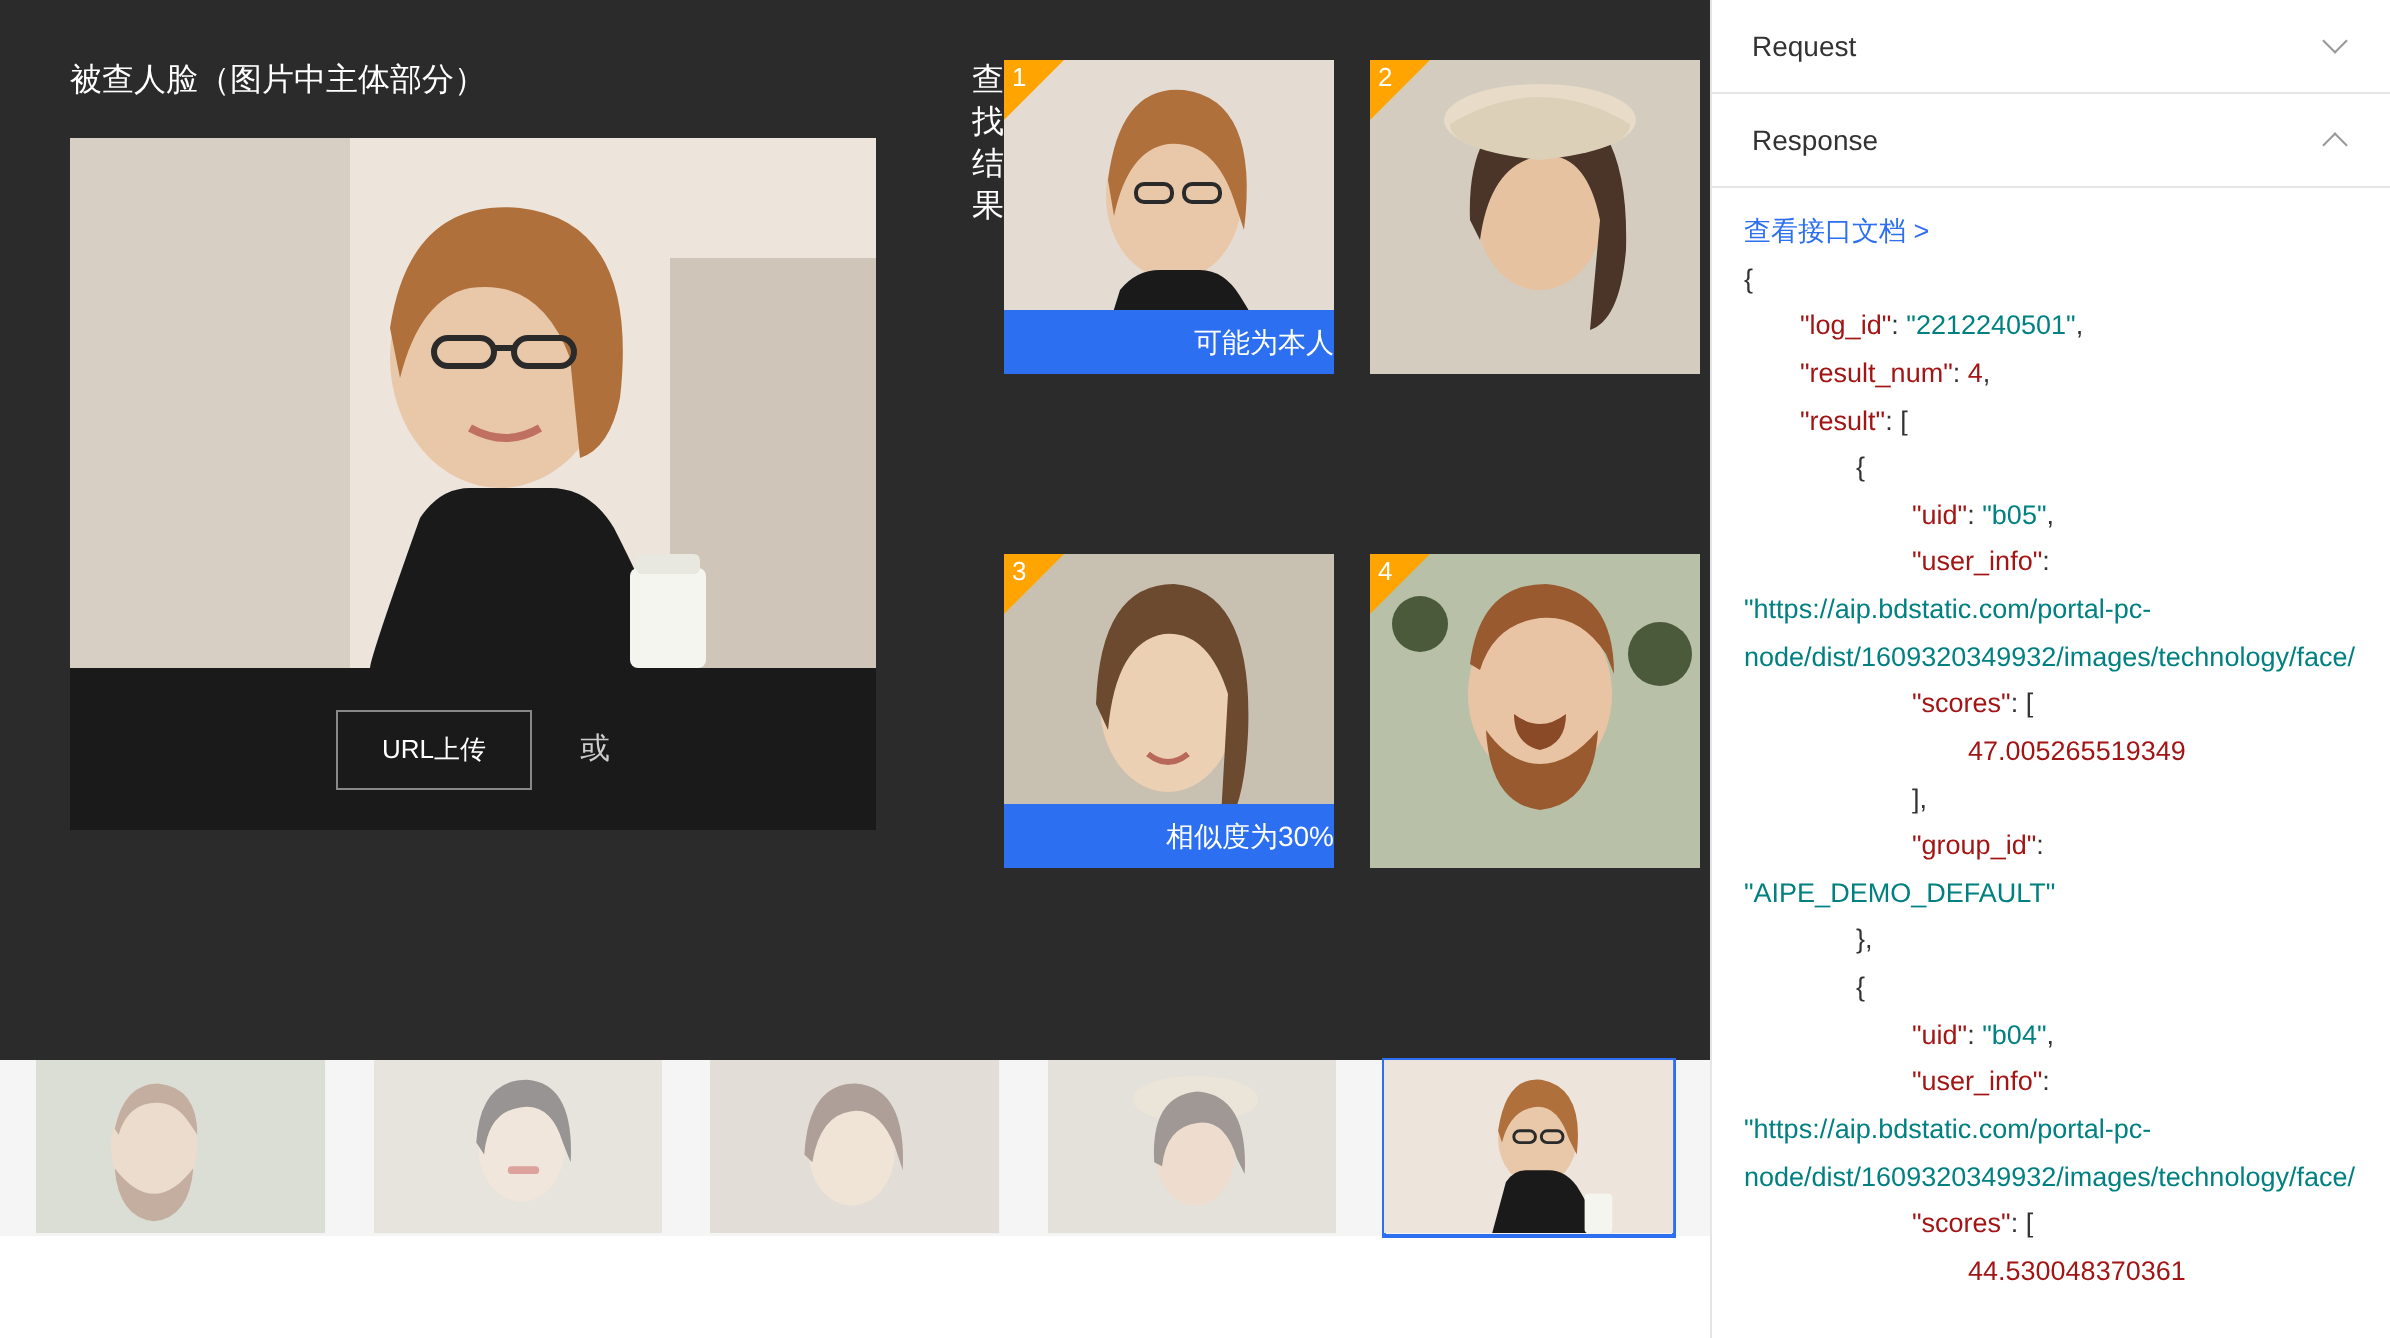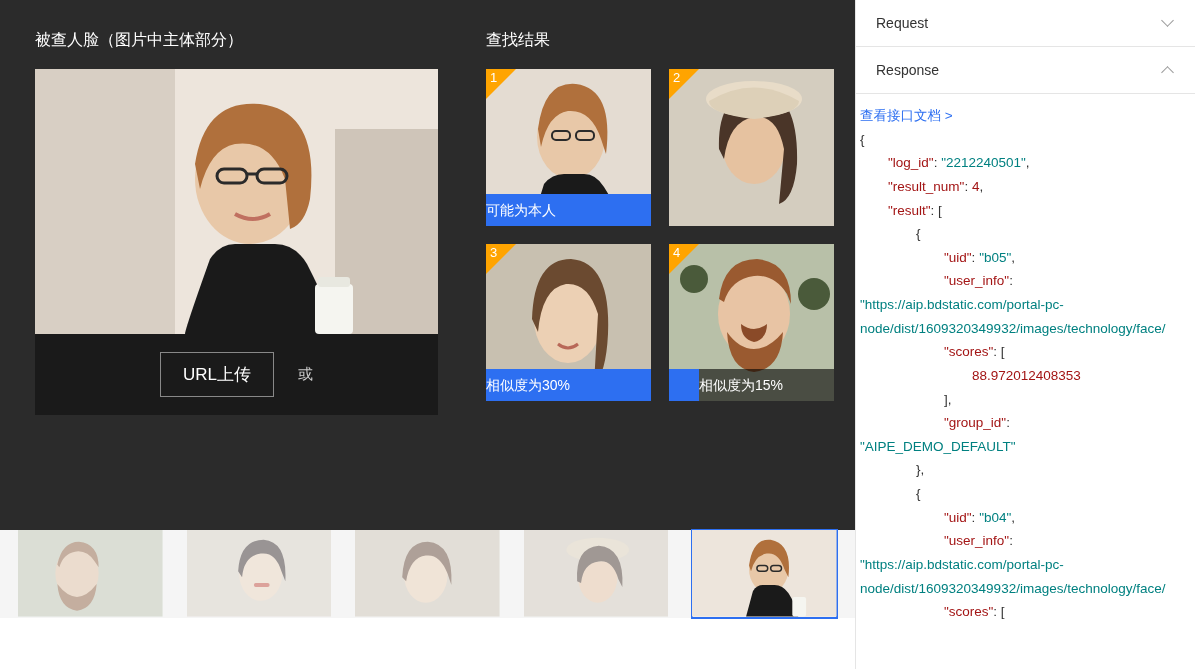--- a/index.html
+++ b/index.html
@@ -4,43 +4,43 @@
 <style>
 *{box-sizing:border-box;margin:0;padding:0;font-family:"Microsoft YaHei",Arial,sans-serif}
 body{width:1195px;height:669px;overflow:hidden;display:flex;background:#fff}
 .left{width:855px;height:551px;display:flex;flex-direction:column}
 .dark{flex:0 0 530px;background:#2b2b2b;padding:30px 35px 25px;display:flex;gap:48px}
 .src-col{flex:0 0 403px;display:flex;flex-direction:column}
 .title{color:#fff;font-size:16px;margin-bottom:18px;font-weight:400}
 .src-img{width:403px;height:265px;background:linear-gradient(135deg,#e8e0d8 0%,#d4c8bc 60%,#c0b4a8 100%);position:relative;overflow:hidden}
 .src-img svg{position:absolute;inset:0}
 .upload-row{background:#1a1a1a;height:81px;display:flex;align-items:center;justify-content:center;gap:24px}
-.up-btn{border:1px solid #888;background:transparent;color:#fff;font-size:17px;padding:10px 22px;cursor:pointer}
+.up-btn{border:1px solid #888;background:transparent;color:#fff;font-size:13px;padding:10px 22px;cursor:pointer}
 .or{color:#ccc;font-size:15px}
-.res-col{flex:1;display:flex;flex-direction:column}
+.res-col{flex:1;display:flex;}
 .grid{display:grid;grid-template-columns:1fr 1fr;gap:18px}
 .card{position:relative;width:165px;height:157px;overflow:hidden}
 .card-bg{position:absolute;inset:0}
 .tri{position:absolute;left:0;top:0;width:0;height:0;border-top:30px solid #ffa400;border-right:30px solid transparent;z-index:2}
 .tri-num{position:absolute;left:4px;top:1px;color:#fff;font-size:13px;z-index:3;font-weight:500}
-.caption{position:absolute;left:0;right:0;bottom:0;height:32px;line-height:32px;text-align:left;color:#fff;font-size:14px;z-index:2}
+.caption{position:absolute;left:0;right:0;bottom:0;height:32px;line-height:32px;text-align:right;color:#fff;font-size:14px;z-index:2}
 .cap-blue{background:#2d6ff1}
 .cap-split{display:flex}
 .cap-a{flex:0 0 30px;background:#2d6ff1}
 .cap-b{flex:1;background:rgba(0,0,0,.6)}
 .thumbs{flex:1;background:#f5f5f5;display:flex;align-items:center;gap:24px;padding:0 18px}
 .thumb{width:147px;height:88px;position:relative;opacity:.45;cursor:pointer}
 .thumb.sel{opacity:1;outline:2px solid #2d6ff1;outline-offset:-1px}
 .thumb svg{position:absolute;inset:0}
 .right{flex:1;height:669px;border-left:1px solid #e5e5e5;display:flex;flex-direction:column;font-size:14px}
 .acc{height:47px;border-bottom:1px solid #e5e5e5;display:flex;align-items:center;justify-content:space-between;padding:0 20px;color:#333;cursor:pointer}
 .chev{width:14px;height:14px;position:relative}
 .chev::before{content:'';position:absolute;width:8px;height:8px;border-right:1px solid #999;border-bottom:1px solid #999;transform:rotate(45deg);top:0;left:2px}
 .chev.up::before{transform:rotate(-135deg);top:5px}
-.json{flex:1;overflow:auto;padding:10px 4px;font-family:Consolas,monospace;font-size:13.5px;line-height:1.75;color:#333}
+.json{flex:1;overflow:auto;padding:10px 16px;font-family:Consolas,monospace;font-size:13.5px;line-height:1.75;color:#333}
 .doc-link{color:#2d6ff1;cursor:pointer}
 .k{color:#a31515}
 .s{color:#008080}
 .n{color:#a31515}
 .p{color:#333}
 .ind1{padding-left:28px}.ind2{padding-left:56px}.ind3{padding-left:84px}.ind4{padding-left:112px}
 </style>
 </head>
 <body>
 
@@ -118,24 +118,20 @@
             <rect width="165" height="157" fill="#b8c0a8"></rect>
             <circle cx="25" cy="35" r="14" fill="#4a5a3a"></circle>
               <circle cx="145" cy="50" r="16" fill="#4a5a3a"></circle>
             <ellipse cx="85" cy="70" rx="36" ry="44" fill="#e8c4a4"></ellipse>
             <path d="M50 55 Q55 15 88 15 Q122 18 122 60 L118 50 Q105 30 85 32 Q62 35 55 58 Z" fill="#9a5a30"></path>
             <path d="M58 88 Q60 125 85 128 Q112 125 114 88 Q100 105 85 105 Q70 105 58 88 Z" fill="#9a5a30"></path>
             <path d="M72 80 Q85 90 98 80 Q98 95 85 98 Q72 95 72 80 Z" fill="#8a4a28"></path>
           </svg>
           <div class="tri"></div>
           <div class="tri-num">4</div>
-          <div class="caption cap-split">
-              <div class="cap-a"></div>
-              <div class="cap-b">相似度为15%</div>
-            </div>
         </div>
 
       </div>
     </div>
   </div>
 
   <div class="thumbs">
     <div class="thumb">
         <svg viewBox="0 0 147 88">
           <rect width="147" height="88" fill="#bcc4b0"></rect>
@@ -194,24 +190,25 @@
     <div><span class="doc-link">查看接口文档 &gt;</span></div>
     <div><span class="p">{</span></div>
     <div class="ind1"><span class="k">"log_id"</span><span class="p">: </span><span class="s">"<span>2212240501</span>"</span><span class="p">,</span></div>
     <div class="ind1"><span class="k">"result_num"</span><span class="p">: </span><span class="n">4</span><span class="p">,</span></div>
     <div class="ind1"><span class="k">"result"</span><span class="p">: [</span></div>
     <div class="ind2"><span class="p">{</span></div>
     <div class="ind3"><span class="k">"uid"</span><span class="p">: </span><span class="s">"<span>b05</span>"</span><span class="p">,</span></div>
     <div class="ind3"><span class="k">"user_info"</span><span class="p">:</span></div>
     <div><span class="s">"<span>https://aip.bdstatic.com/portal-pc-node/dist/1609320349932/images/technology/face/</span></span></div>
     <div class="ind3"><span class="k">"scores"</span><span class="p">: [</span></div>
-    <div class="ind4"><span class="n">88.972012408353</span></div>
+    <div class="ind4"><span class="n">47.005265519349</span></div>
     <div class="ind3"><span class="p">],</span></div>
     <div class="ind3"><span class="k">"group_id"</span><span class="p">:</span></div>
     <div><span class="s">"<span>AIPE_DEMO_DEFAULT</span>"</span></div>
     <div class="ind2"><span class="p">},</span></div>
     <div class="ind2"><span class="p">{</span></div>
     <div class="ind3"><span class="k">"uid"</span><span class="p">: </span><span class="s">"<span>b04</span>"</span><span class="p">,</span></div>
     <div class="ind3"><span class="k">"user_info"</span><span class="p">:</span></div>
     <div><span class="s">"<span>https://aip.bdstatic.com/portal-pc-node/dist/1609320349932/images/technology/face/</span></span></div>
     <div class="ind3"><span class="k">"scores"</span><span class="p">: [</span></div>
+    <div class="ind4"><span class="n">44.530048370361</span></div>
   </div>
 </div>
 
 </body></html>

